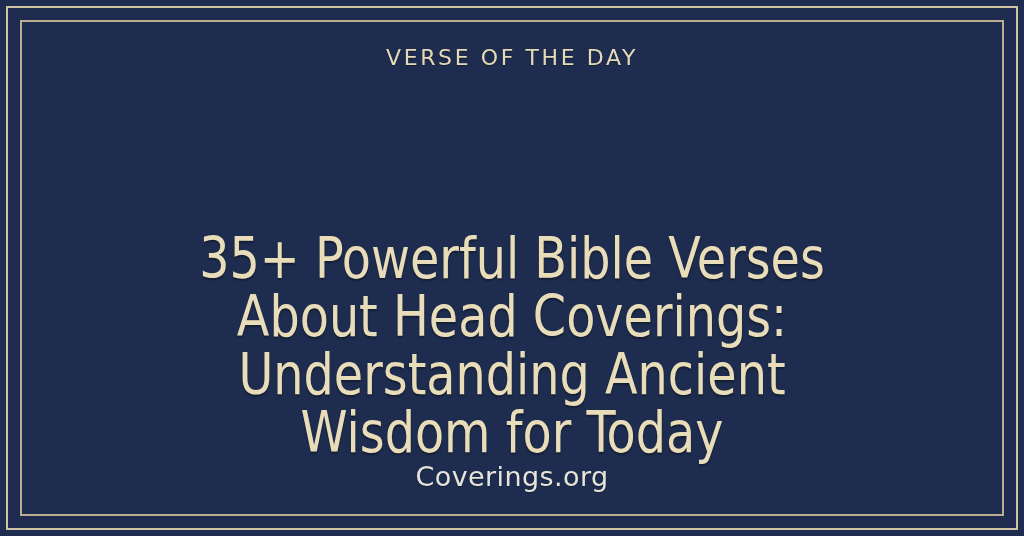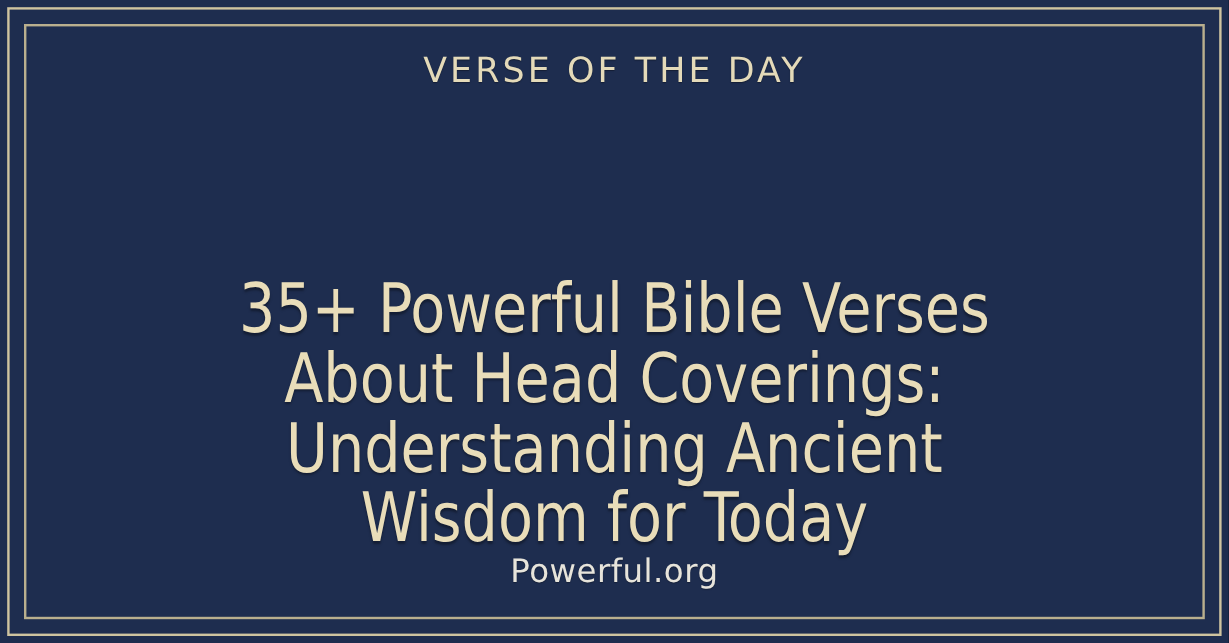--- a/index.html
+++ b/index.html
@@ -51,21 +51,21 @@
     bottom: 24px;
     display: flex;
     flex-direction: column;
     align-items: center;
     box-sizing: border-box;
   }
 
   .eyebrow {
     margin-top: 14px;
     font-family: "DejaVu Sans", sans-serif;
-    font-size: 29px;
+    font-size: 22px;
     line-height: 40px;
     letter-spacing: 2.6px;
     color: #e4dab9;
     text-transform: uppercase;
     white-space: nowrap;
     text-shadow: 0 1px 1px rgba(0,0,0,0.35);
   }
 
   .title-wrap {
     flex: 1 1 auto;
@@ -110,16 +110,16 @@
   <div class="frame-inner"></div>
 
   <div class="content">
 
     <div class="eyebrow">VERSE OF THE DAY</div>
 
     <div class="title-wrap">
       <div class="title">35+ Powerful Bible Verses About Head Coverings: Understanding Ancient Wisdom for Today</div>
     </div>
 
-    <div class="footer">Powerful.org</div>
+    <div class="footer">Coverings.org</div>
 
   </div>
 </div>
 
 </body></html>

